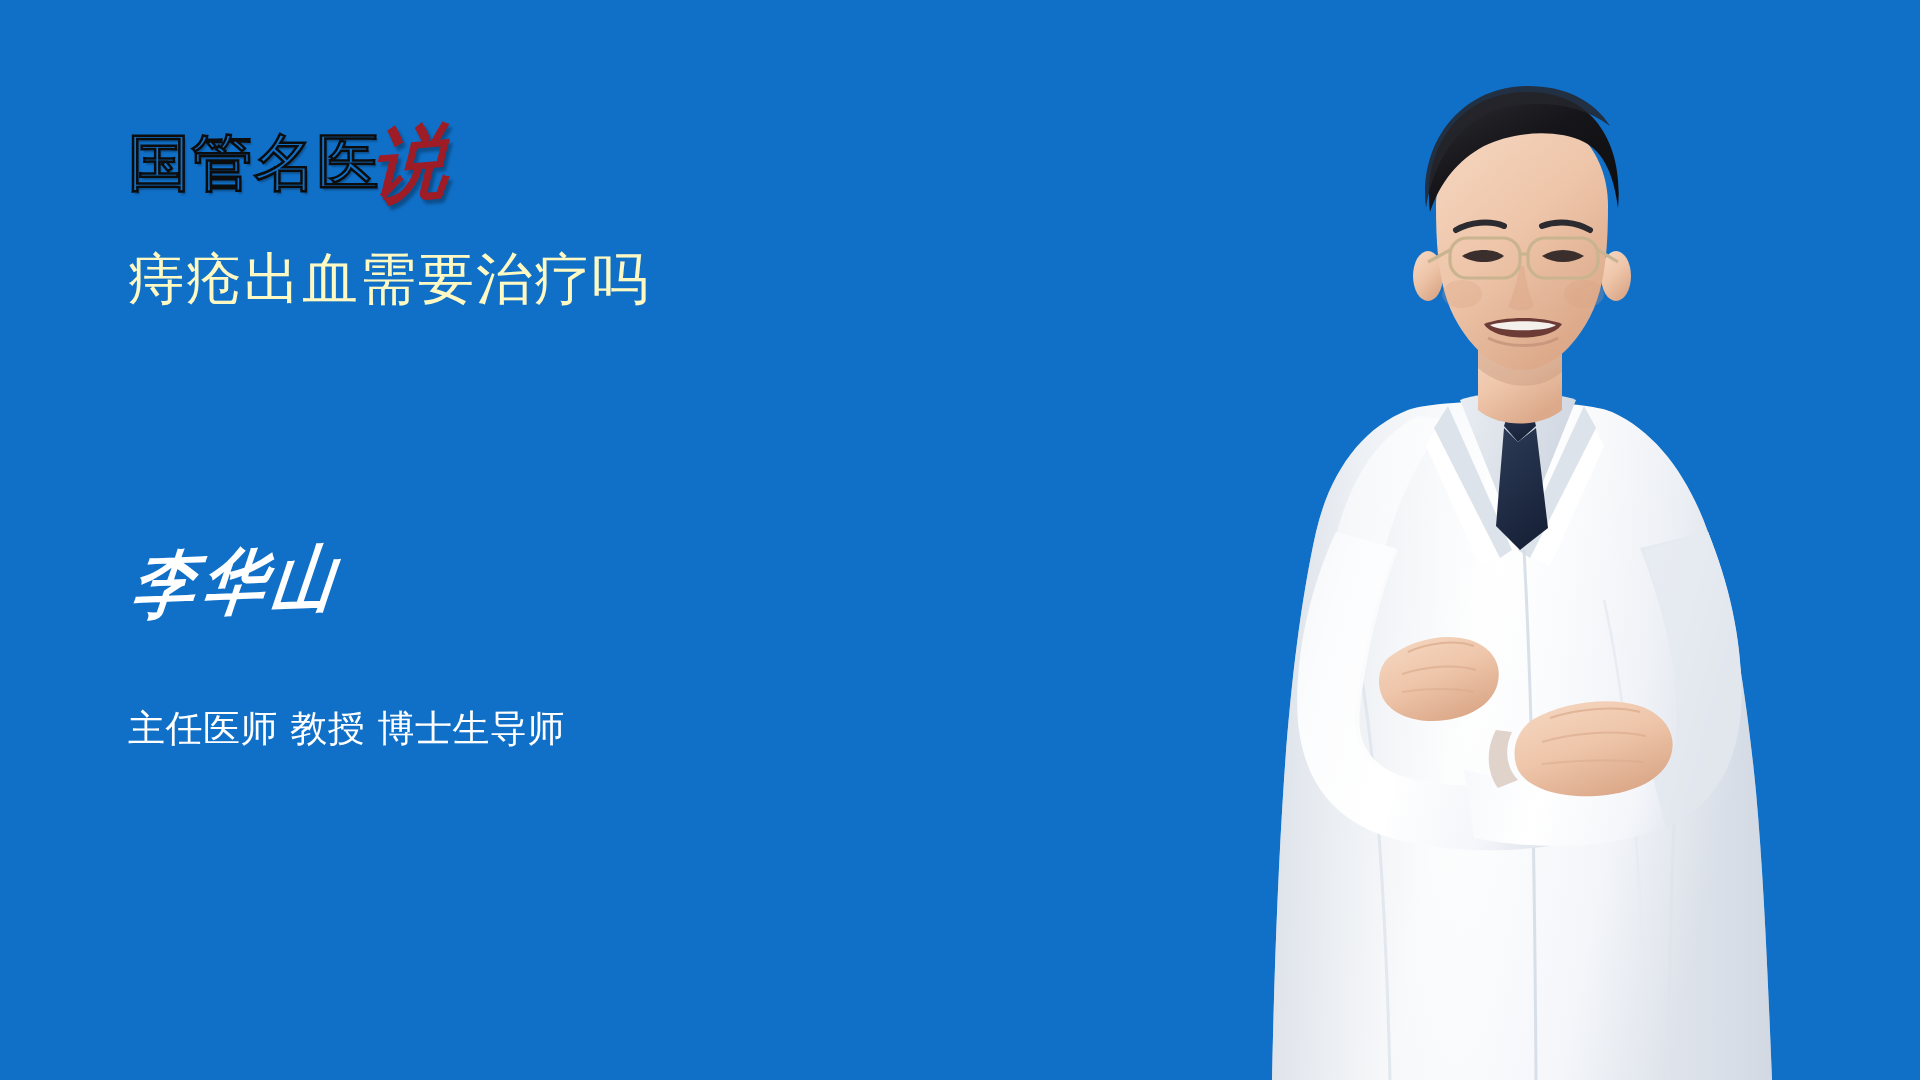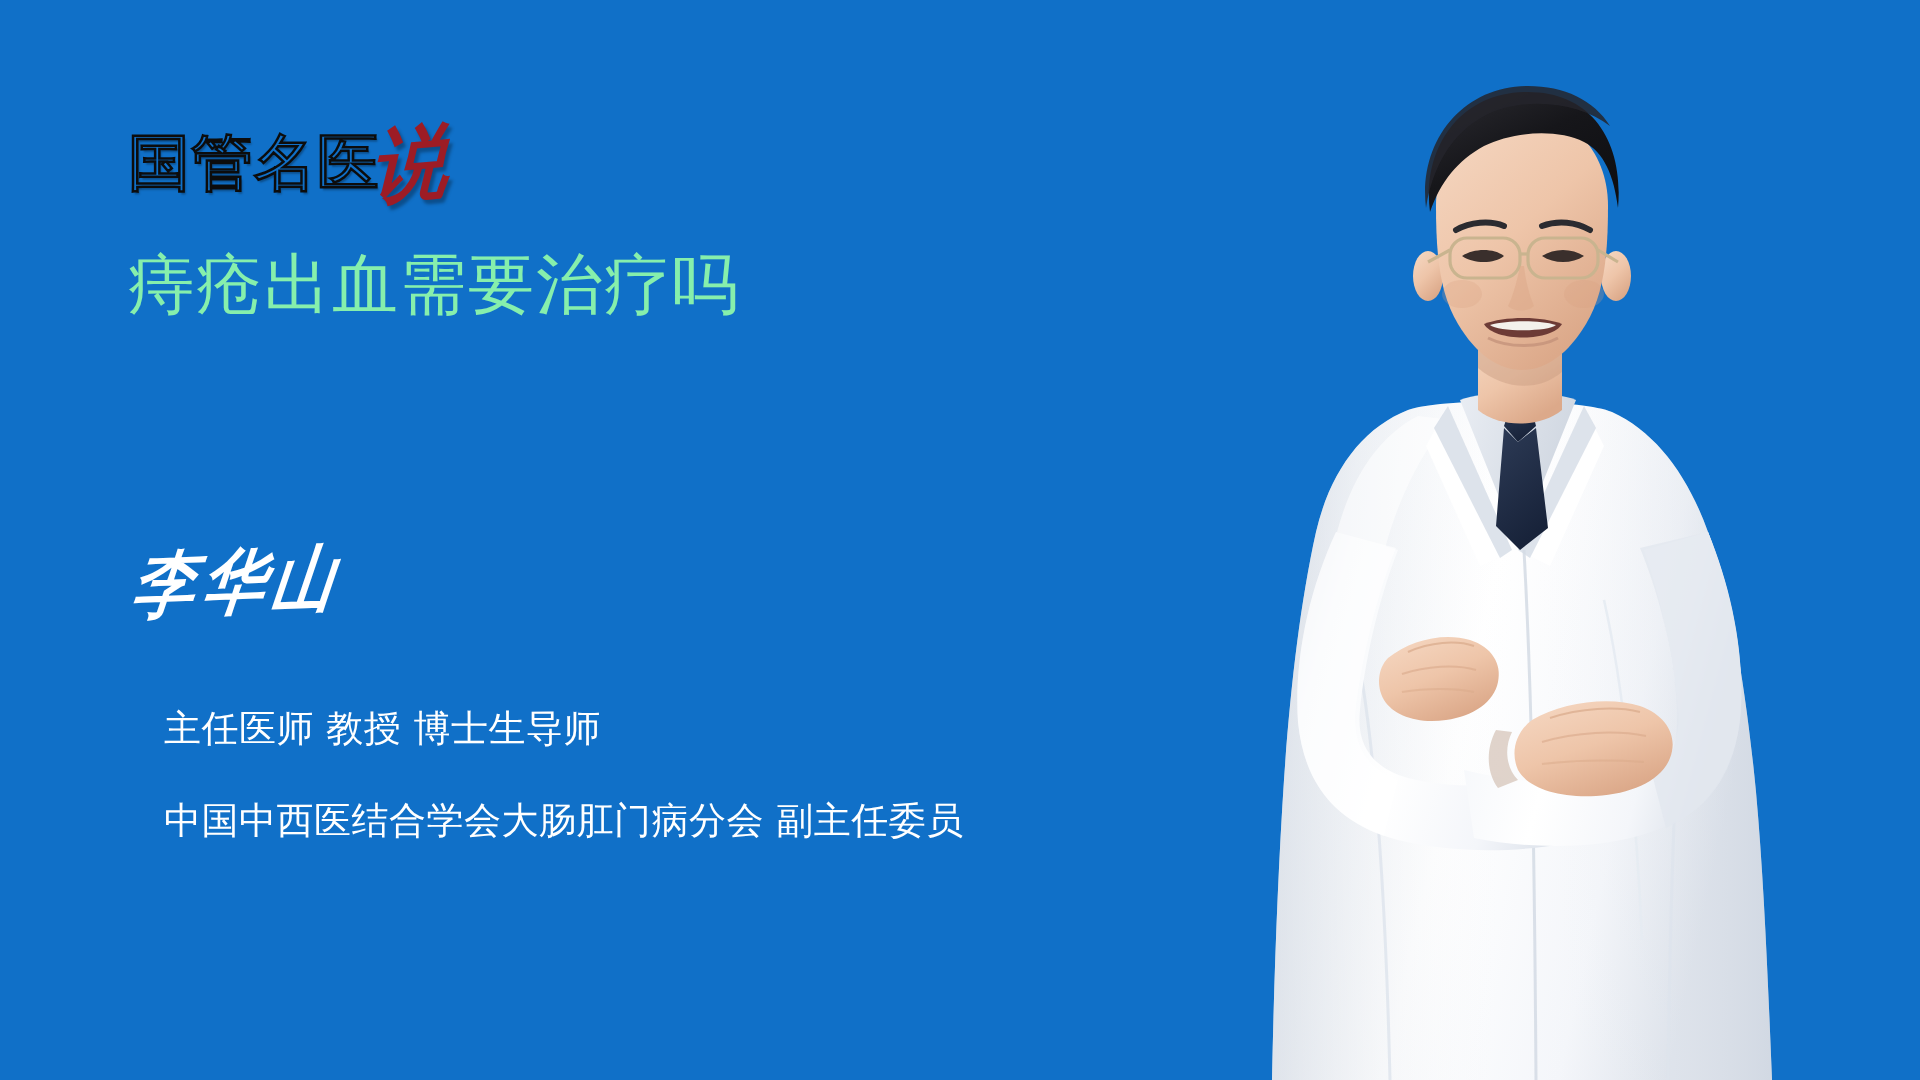--- a/index.html
+++ b/index.html
@@ -33,39 +33,39 @@
     margin-left:-8px;
     margin-bottom:-6px;
     transform:rotate(-5deg) skewX(-6deg) scale(1.04,1.1);
     text-shadow:3px 4px 3px rgba(0,0,0,.30);
     white-space:nowrap;
   }
 
   
   #title {
     position:absolute; left:128px; top:248px;
-    font-size:66px; line-height:1.12;
-    color:#86efac; font-weight:400;
+    font-size:56px; line-height:1.12;
+    color:#fef9c3; font-weight:400;
     letter-spacing:2px; white-space:nowrap;
     font-family:"DejaVu Sans","Liberation Sans",sans-serif;
   }
 
   
   #speaker { position:absolute; left:128px; top:560px; }
   #speaker-name {
     font-size:62px; line-height:1;
     color:#ffffff;
     font-family:"DejaVu Serif","Liberation Serif",serif;
     font-weight:700; font-style:italic;
     letter-spacing:6px;
     transform:skewX(-9deg) rotate(-2.2deg) scale(1.02,1.16);
     transform-origin:left bottom;
     white-space:nowrap;
   }
-  #credentials { margin-top:88px;margin-left:36px; }
+  #credentials { margin-top:88px; }
   .cred-line {
     font-size:37px; line-height:1;
     color:#ffffff; font-weight:400;
     letter-spacing:.5px; white-space:nowrap;
     margin-bottom:55px;
     font-family:"DejaVu Sans","Liberation Sans",sans-serif;
   }
   .cred-line:last-child { margin-bottom:0; }
 
   
@@ -85,21 +85,20 @@
 </div>
 
 <div id="title">痔疮出血需要治疗吗</div>
 
 <div id="speaker">
 
   <div id="speaker-name">李华山</div>
 
   <div id="credentials">
     <div class="cred-line">主任医师  教授  博士生导师</div>
-    <div class="cred-line">中国中西医结合学会大肠肛门病分会  副主任委员</div>
   </div>
 
 </div>
 
 <div id="portrait">
   <svg viewBox="0 0 620 1000" preserveAspectRatio="xMidYMax meet">
     <defs>
       <linearGradient id="coatG" x1="0" y1="0" x2="1" y2="0.3">
         <stop offset="0" stop-color="#e4e8ef"></stop>
         <stop offset="0.18" stop-color="#f6f8fb"></stop>

